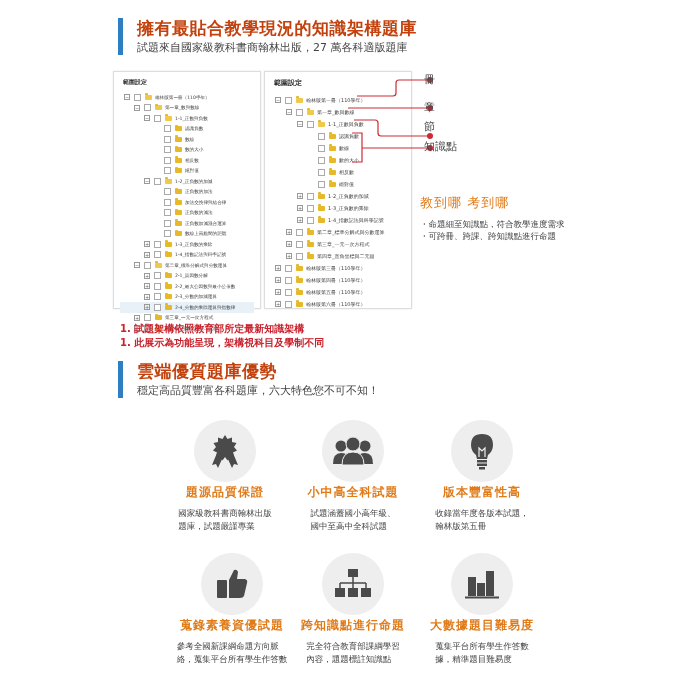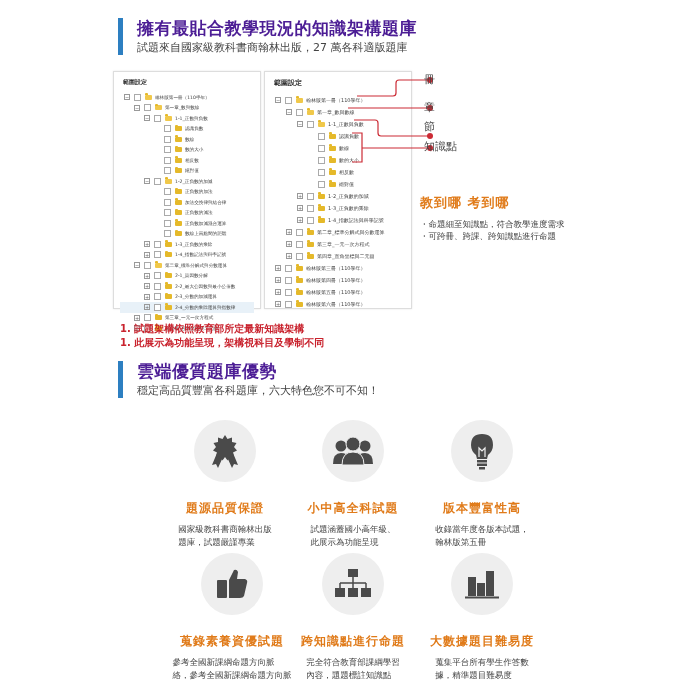--- a/index.html
+++ b/index.html
@@ -1,48 +1,48 @@
 <!DOCTYPE html>
 <html><head>
 <meta charset="utf-8">
 <style>
   * { box-sizing: border-box; margin: 0; padding: 0; }
   html, body { width: 700px; height: 700px; background: #ffffff; overflow: hidden; }
   body { font-family: "DejaVu Sans", sans-serif; color: #333; position: relative; }
 
   .sec-head { position: absolute; left: 118px; padding-left: 14px; border-left: 5px solid #2d7fc1; }
-  .sec-title { font-size: 17px; font-weight: bold; color: #4c1d95; line-height: 21px; letter-spacing: 0.5px; }
+  .sec-title { font-size: 17px; font-weight: bold; color: #c2410c; line-height: 21px; letter-spacing: 0.5px; }
   .sec-sub { font-size: 11px; color: #444; line-height: 15px; margin-top: 1px; }
 
   .panel { position: absolute; top: 71px; border: 1px solid #ddd; background: #fff; box-shadow: 0 0 2px #e6e6e6; padding: 4px 6px; }
   .panel-title { font-size: 6px; font-weight: bold; color: #333; margin: 2px 0 5px 3px; }
   .tree-row { height: 10.5px; display: flex; align-items: center; font-size: 4.6px; color: #444; white-space: nowrap; position: relative; }
   .tree-row.hl { background: #e8f1f8; }
   .tog { width: 6px; height: 6px; border: 0.6px solid #999; font-size: 5px; line-height: 5px; text-align: center; color: #666; margin-right: 4px; flex: none; }
   .cb { width: 7px; height: 7px; border: 0.6px solid #aaa; background: #fff; margin-right: 4px; flex: none; }
   .folder { width: 7px; height: 5px; background: #e5b92a; border-radius: 1px; margin-right: 3px; flex: none; position: relative; }
   .folder::before { content: ""; position: absolute; left: 0; top: -1.5px; width: 3px; height: 2px; background: #e5b92a; border-radius: 1px 1px 0 0; }
   .folder.open { background: #f0c84a; }
 
   .p2 .tree-row { height: 12px; font-size: 5px; }
   .p2 .panel-title { font-size: 7px; margin-bottom: 6px; }
 
   .callouts { position: absolute; left: 0; top: 0; width: 700px; height: 330px; pointer-events: none; }
   .lbl { position: absolute; font-size: 11px; color: #444; }
 
   .teach { position: absolute; left: 420px; top: 194px; }
-  .teach-title { font-size: 13px; color: #e07b1a; font-weight: bold; letter-spacing: 1px; }
+  .teach-title { font-size: 13px; color: #e07b1a; font-weight: normal; letter-spacing: 1px; }
   .teach-item { font-size: 8.5px; color: #444; line-height: 12px; }
 
   .notes { position: absolute; left: 120px; top: 322px; }
   .note { font-size: 10px; font-weight: bold; color: #c9232e; line-height: 14px; }
 
   .feat { position: absolute; width: 140px; text-align: center; }
   .circle { width: 62px; height: 62px; border-radius: 50%; background: #eeeeee; margin: 0 auto; display: flex; align-items: center; justify-content: center; }
-  .feat-title { font-size: 12px; font-weight: bold; color: #e07b1a; margin-top: 18px; letter-spacing: 1px; }
+  .feat-title { font-size: 12px; font-weight: bold; color: #e07b1a; margin-top: 2px; letter-spacing: 1px; }
   .feat-desc { font-size: 8.5px; color: #444; line-height: 13px; margin-top: 6px; text-align: left; display: inline-block; }
 </style>
 </head>
 <body>
 
 <div class="sec-head" style="top:18px;">
   <div class="sec-title">擁有最貼合教學現況的知識架構題庫</div>
   <div class="sec-sub">試題來自國家級教科書商翰林出版，27 萬各科適版題庫</div>
 </div>
 
@@ -347,21 +347,21 @@
       <circle cx="33" cy="10" r="5.5" fill="#4a4a4a"></circle>
       <path d="M1 28 Q1 17 9 17 Q15 17 16 21 L16 28 Z" fill="#4a4a4a"></path>
       <path d="M41 28 Q41 17 33 17 Q27 17 26 21 L26 28 Z" fill="#4a4a4a"></path>
       <circle cx="21" cy="8" r="7" fill="#4a4a4a" stroke="#eee" stroke-width="1"></circle>
       <path d="M10 29 Q10 16 21 16 Q32 16 32 29 Z" fill="#4a4a4a" stroke="#eee" stroke-width="1"></path>
     </svg>
   </div>
   <div class="feat-title">小中高全科試題</div>
   <div class="feat-desc">
     <div>試題涵蓋國小高年級、</div>
-    <div>此展示為功能呈現</div>
+    <div>國中至高中全科試題</div>
   </div>
 </div>
 
 <div class="feat" style="left:412px; top:420px;">
   <div class="circle">
     <svg width="26" height="38" viewBox="0 0 26 38">
       <path d="M13 2 Q24 2 24 13 Q24 19 19 23 L18 27 L8 27 L7 23 Q2 19 2 13 Q2 2 13 2 Z" fill="#4a4a4a"></path>
       <path d="M10 25 L10 16 L13 19 L16 16 L16 25" stroke="#eee" stroke-width="1.2" fill="none"></path>
       <rect x="8" y="28" width="10" height="2.5" fill="#4a4a4a"></rect>
       <rect x="8" y="31.5" width="10" height="2.5" fill="#4a4a4a"></rect>
@@ -378,21 +378,21 @@
 <div class="feat" style="left:162px; top:553px;">
   <div class="circle">
     <svg width="34" height="32" viewBox="0 0 34 32">
       <rect x="2" y="12" width="10" height="18" rx="1" fill="#4a4a4a"></rect>
       <path d="M14 12 L19 2 Q22 1 23 4 L22 11 L30 11 Q33 12 32 15 L29 28 Q28 30 25 30 L14 30 Z" fill="#4a4a4a"></path>
     </svg>
   </div>
   <div class="feat-title">蒐錄素養資優試題</div>
   <div class="feat-desc">
     <div>參考全國新課綱命題方向脈</div>
-    <div>絡，參考全國新課綱命題方向脈</div>
+    <div>絡，蒐集平台所有學生作答數</div>
   </div>
 </div>
 
 <div class="feat" style="left:283px; top:553px;">
   <div class="circle">
     <svg width="36" height="32" viewBox="0 0 36 32">
       <rect x="13" y="1" width="10" height="8" fill="#4a4a4a"></rect>
       <path d="M18 9 V15 M5 15 H31 M5 15 V20 M18 15 V20 M31 15 V20" stroke="#4a4a4a" stroke-width="1.5" fill="none"></path>
       <rect x="0" y="20" width="10" height="9" fill="#4a4a4a"></rect>
       <rect x="13" y="20" width="10" height="9" fill="#4a4a4a"></rect>

